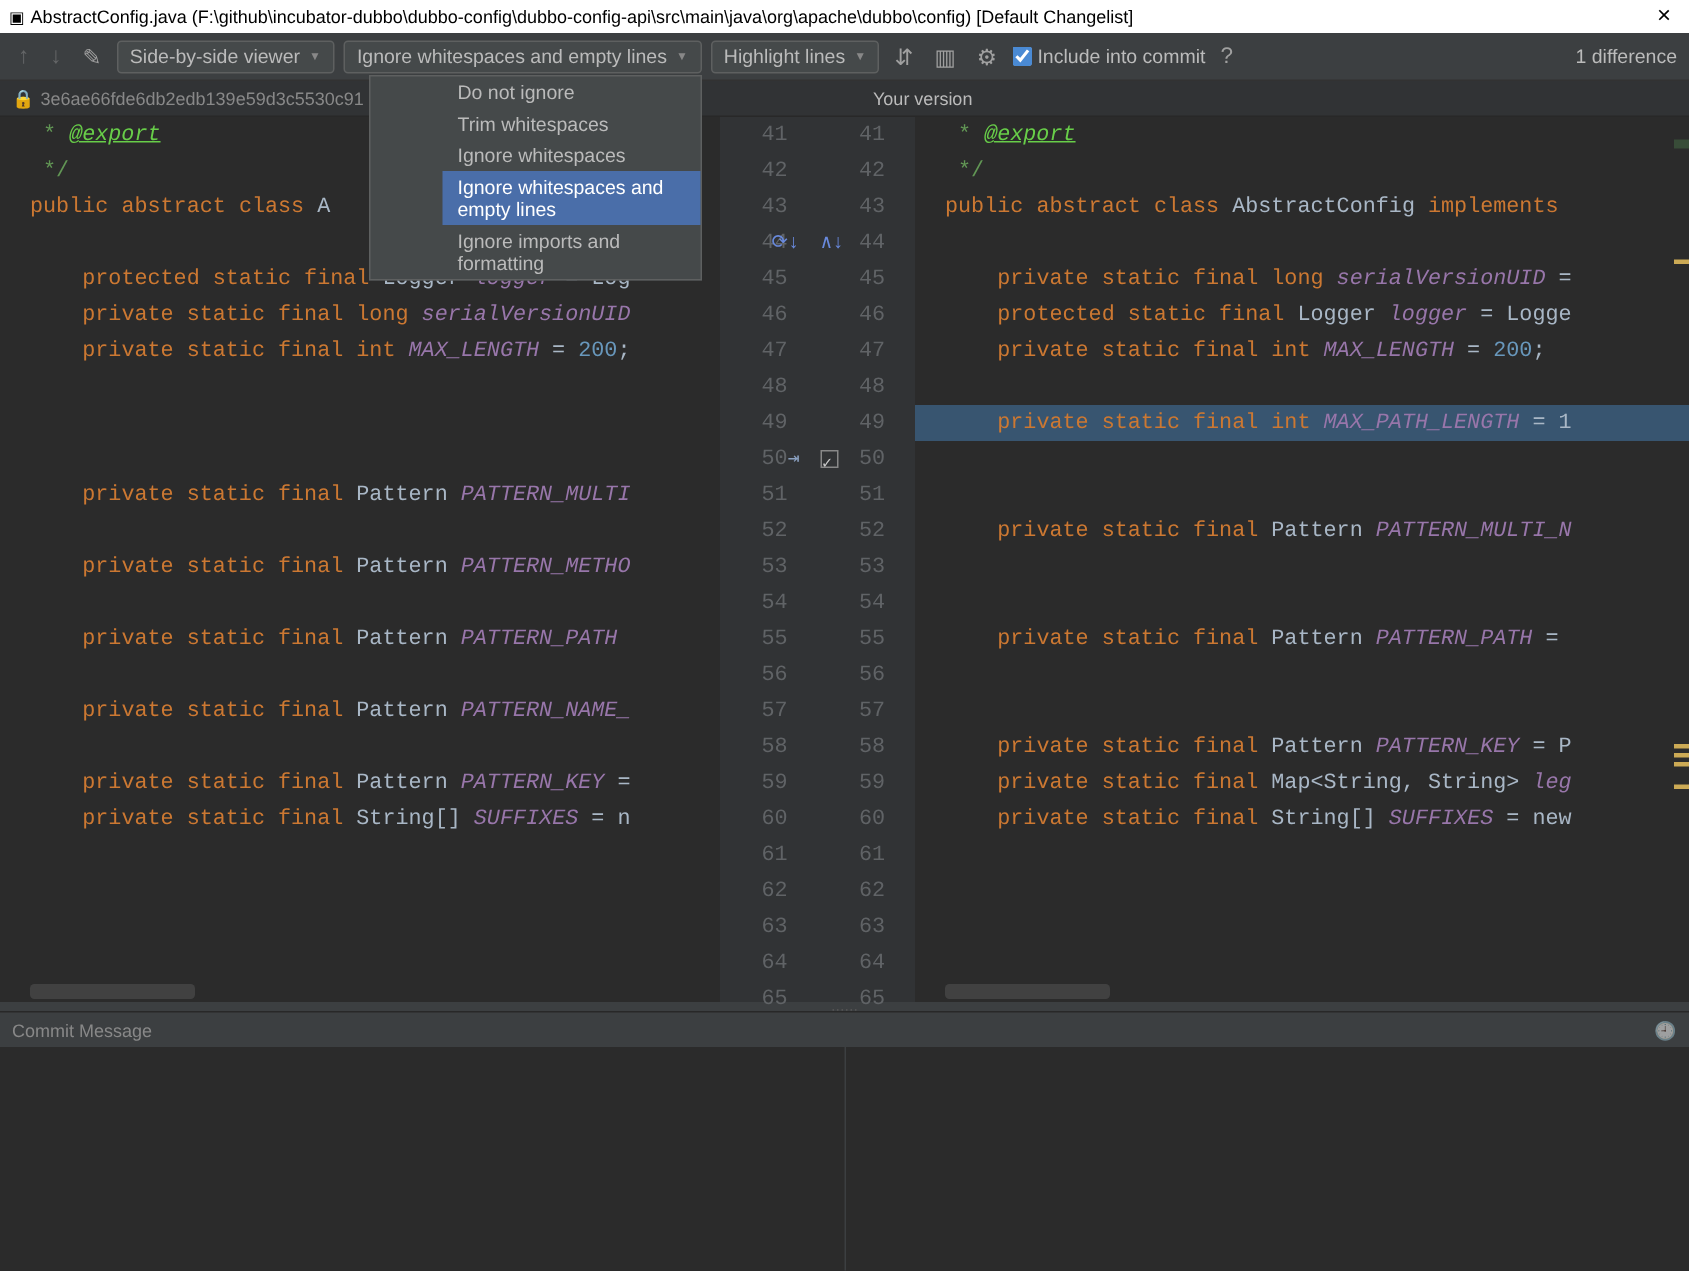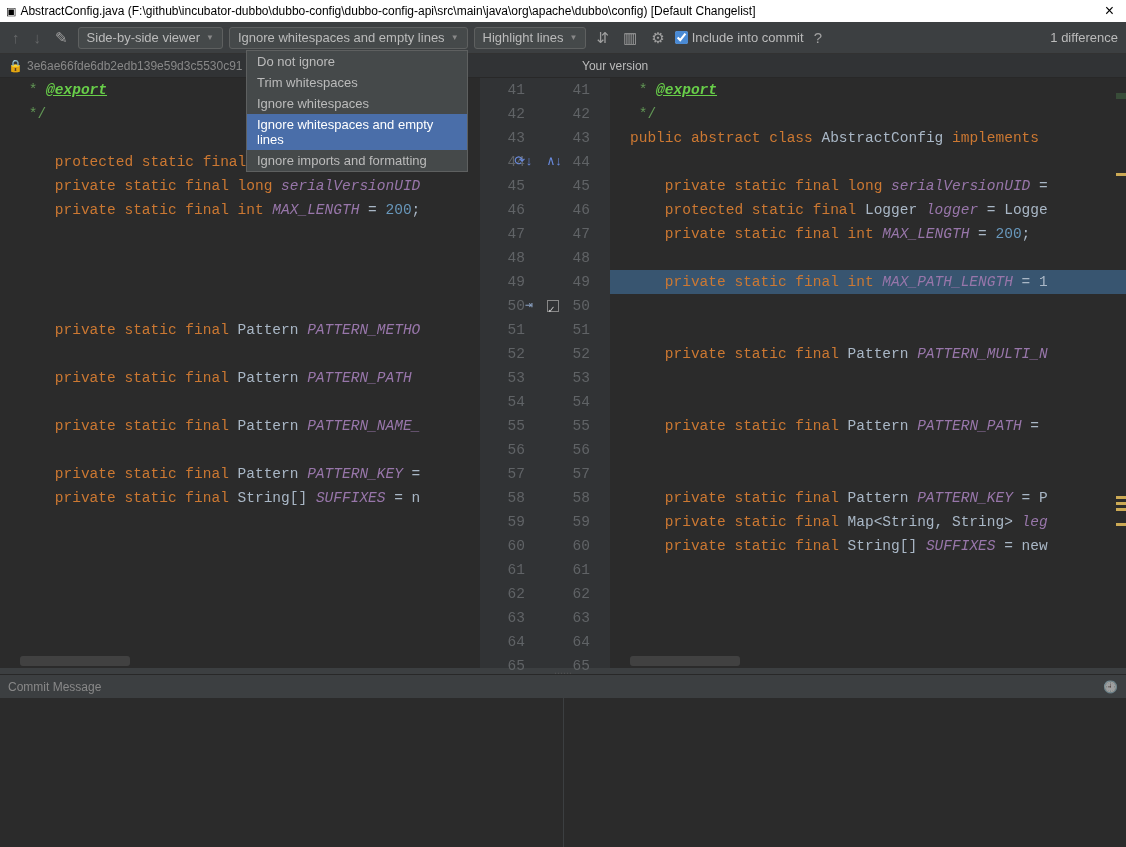--- a/index.html
+++ b/index.html
@@ -13,42 +13,42 @@
 .tbtn { color:#a0a0a0; padding:2px 4px; cursor:pointer; font-size:15px; }
 .tbtn.disabled { opacity:.4; }
 .dropdown { background:#45494a; border:1px solid #5e6060; padding:2px 8px; color:#bbb; border-radius:3px; display:flex; align-items:center; gap:6px; height:22px; }
 .dropdown .arrow { font-size:8px; color:#888; }
 .chk { display:flex; align-items:center; gap:4px; color:#bbb; }
 .chk input { accent-color:#4a8ad4; }
 .spacer { flex:1; }
 .diffcount { color:#bbb; }
 
 .popup { position:absolute; top:28px; left:246px; background:#45494a; border:1px solid #5e6060; width:222px; z-index:50; }
-.popup .item { padding:3px 10px; color:#bbb; cursor:pointer; font-size:13px; }
+.popup .item { padding:3px 10px; color:#bbb; cursor:pointer; font-size:13px;margin-left:48px; }
 .popup .item.sel { background:#4a6ea9; color:#fff; }
 
 .subbar { height:24px; background:#313335; display:flex; align-items:center; border-bottom:1px solid #282828; font-size:12px;}
 .subbar .left { padding:0 8px; color:#888; display:flex; align-items:center; gap:4px; width:490px;}
 .subbar .right { flex:1; text-align:left; padding-left:92px; color:#bbb;}
 
 .diff { display:flex; height:590px; background:#2b2b2b; font-family:"Consolas","Courier New",monospace; font-size:14.5px; }
 .pane { overflow:hidden; position:relative; }
 .pane.left { width:480px; }
 .gutpair { width:130px; background:#313335; display:flex; }
 .gutcol { width:65px; text-align:right; padding-right:10px; color:#606366; line-height:24px;}
 .pane.right { flex:1; }
 .line { height:24px; line-height:24px; white-space:pre; padding-left:20px;}
 .line.hl { background:#385570; }
 .pane.left .line { padding-left:20px; }
 
 
 .kw { color:#cc7832; }
 .num { color:#6897bb; }
 .cm { color:#629755; }
-.ann { color:#68ce49; font-style:italic; text-decoration:underline; font-weight:bold; }
+.ann { color:#68ce49; font-style:italic; text-decoration:underline; font-weight:normal; }
 .fld { color:#9876aa; font-style:italic; }
 .id { color:#a9b7c6; }
 
 .scrollhint { position:absolute; bottom:2px; left:20px; height:10px; width:110px; background:rgba(100,100,100,.4); border-radius:3px;}
 .markers { position:absolute; right:0; top:0; width:12px; height:100%; }
 .mark { position:absolute; right:0; width:10px; height:3px; background:#ccaa55; }
 
 .commitbar { height:24px; background:#3c3f41; display:flex; align-items:center; padding:0 8px; color:#888; font-size:12px; border-top:1px solid #282828;}
 .commitbar .clock{margin-left:auto;opacity:.5}
 
@@ -114,27 +114,29 @@
       <span>🔒</span>
       <span>3e6ae66fde6db2edb139e59d3c5530c91</span>
     </div>
   <div class="right"><span>Your version</span></div>
 </div>
 
 <div class="diff">
   <div class="pane left" id="pane-left">
     <div class="line"><span class="cm"> * </span><span class="ann">@export</span></div>
       <div class="line"><span class="cm"> */</span></div>
+      <div class="line"><span class="kw">public </span><span class="kw">abstract </span><span class="kw">class </span><span class="id">A</span></div>
       <div class="line">&nbsp;</div>
       <div class="line"><span>    </span><span class="kw">protected static final </span><span class="id">Logger </span><span class="fld">logger</span><span class="id"> = Log</span></div>
       <div class="line"><span>    </span><span class="kw">private static final </span><span class="kw">long </span><span class="fld">serialVersionUID</span></div>
       <div class="line"><span>    </span><span class="kw">private static final </span><span class="kw">int </span><span class="fld">MAX_LENGTH</span><span class="id"> = </span><span class="num">200</span><span class="id">;</span></div>
       <div class="line">&nbsp;</div>
       <div class="line">&nbsp;</div>
       <div class="line">&nbsp;</div>
+      <div class="line"><span>    </span><span class="kw">private static final </span><span class="id">Pattern </span><span class="fld">PATTERN_MULTI</span></div>
       <div class="line">&nbsp;</div>
       <div class="line"><span>    </span><span class="kw">private static final </span><span class="id">Pattern </span><span class="fld">PATTERN_METHO</span></div>
       <div class="line">&nbsp;</div>
       <div class="line"><span>    </span><span class="kw">private static final </span><span class="id">Pattern </span><span class="fld">PATTERN_PATH</span></div>
       <div class="line">&nbsp;</div>
       <div class="line"><span>    </span><span class="kw">private static final </span><span class="id">Pattern </span><span class="fld">PATTERN_NAME_</span></div>
       <div class="line">&nbsp;</div>
       <div class="line"><span>    </span><span class="kw">private static final </span><span class="id">Pattern </span><span class="fld">PATTERN_KEY</span><span class="id"> = </span></div>
       <div class="line"><span>    </span><span class="kw">private static final </span><span class="id">String[] </span><span class="fld">SUFFIXES</span><span class="id"> = n</span></div>
       <div class="line">&nbsp;</div>

